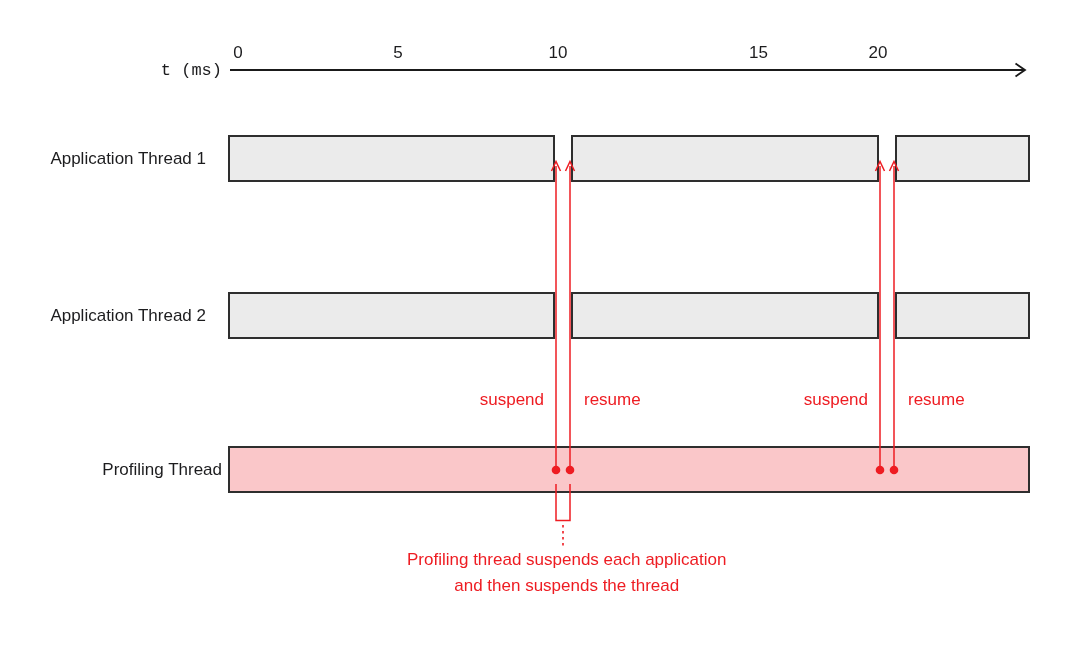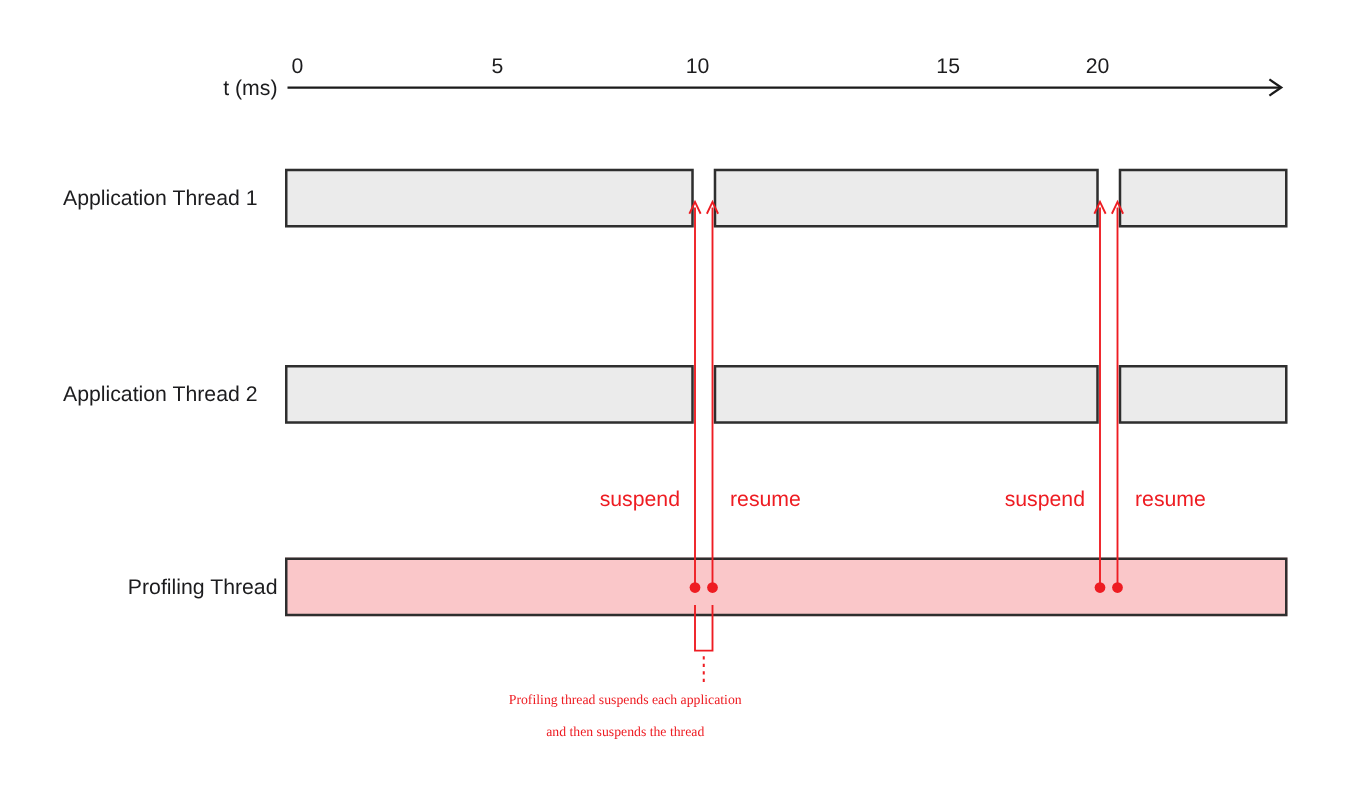--- a/index.html
+++ b/index.html
@@ -24,28 +24,28 @@
     border: 2px solid var(--bar_border, #2e2e2e);
   }
   .bar.gray { background: var(--gray, #ebebeb); }
   .bar.pink { background: var(--pink, #fac7c9); }
   svg.overlay { position: absolute; left: 0; top: 0; z-index: 5; }
   .axis-stroke { stroke: var(--axis, #1a1a1a); stroke-width: 1.8; fill: none; }
   .red-stroke { stroke: var(--red, #ee1c22); stroke-width: 1.5; fill: none; }
   .red-fill { fill: var(--red, #ee1c22); stroke: none; }
   .red-dotted { stroke: var(--red, #ee1c22); stroke-width: 1.6; fill: none; stroke-dasharray: 2.5 3.5; }
   .annotation { position: absolute; left: 407px; top: 547px; }
-  .annotation div { font-size: 11px; line-height: 26px; font-family: Liberation Serif, serif; }
+  .annotation div { font-size: 17px; line-height: 26px; }
 </style>
 </head>
 <body style="--red: #ee1c22; --pink: #fac7c9; --gray: #ebebeb; --bar_border: #2e2e2e; --axis: #1a1a1a; --label_text: #1c1c1e; --background: #ffffff;">
 
 <div class="stage">
 
-  <div class="txt axis-label" style="left:142px; top:61px;">t (ms)</div>
+  <div class="txt axis-label" style="left:142px; top:61px;font-family:Liberation Mono, monospace;">t (ms)</div>
   <div class="txt tick" style="left:216px; top:43px;">0</div>
   <div class="txt tick" style="left:376px; top:43px;">5</div>
   <div class="txt tick" style="left:536px; top:43px;">10</div>
   <div class="txt tick" style="left:724px; top:43px;text-align:right;">15</div>
   <div class="txt tick" style="left:856px; top:43px;">20</div>
 
   <div class="txt row-label" style="left:0; top:149px;">Application Thread 1</div>
   <div class="txt row-label" style="left:0; top:306px;">Application Thread 2</div>
   <div class="txt row-label" style="left:0; top:460px;padding-left:16px;">Profiling Thread</div>
 

